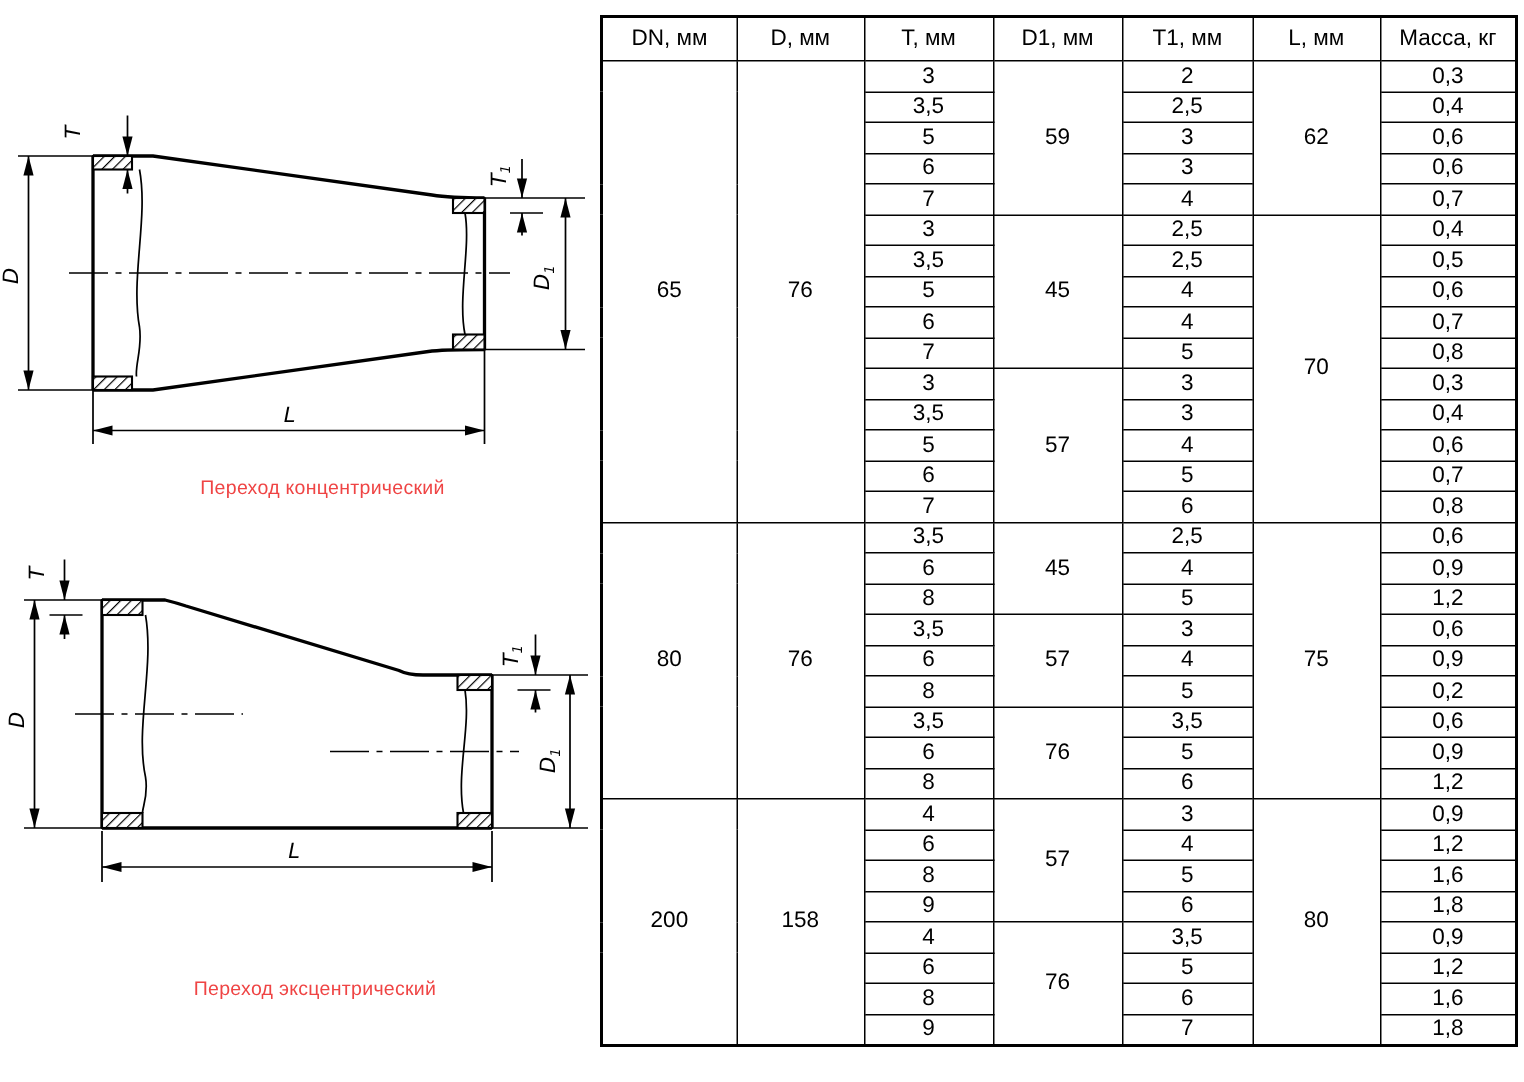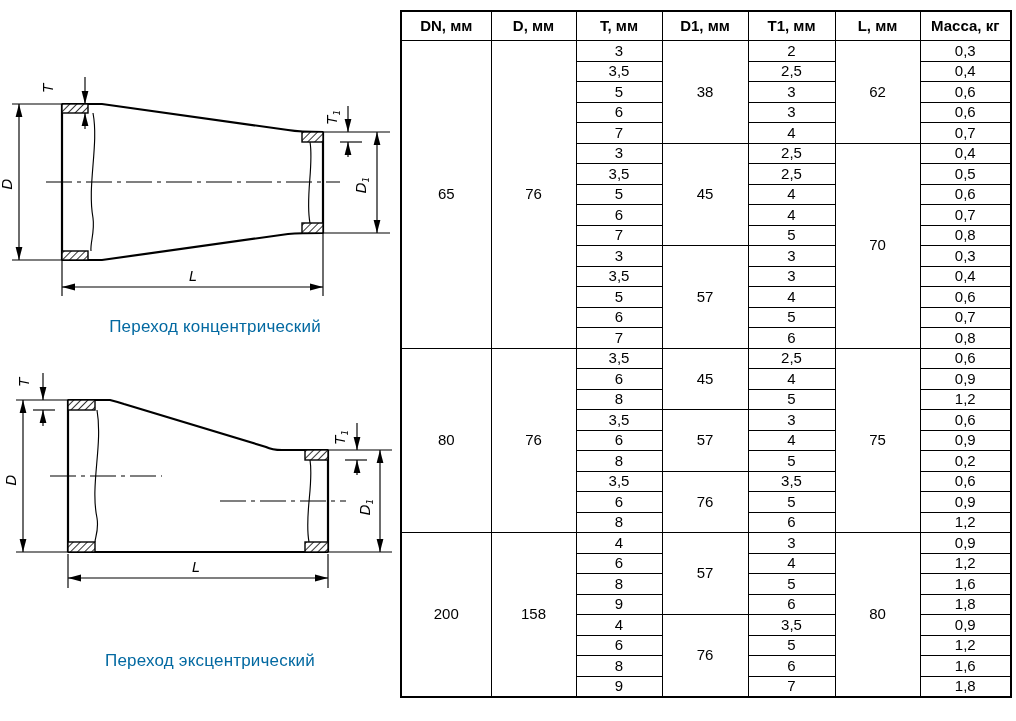--- a/index.html
+++ b/index.html
@@ -2,32 +2,32 @@
 <html><head>
 <meta charset="utf-8">
 <style>
   html,body{margin:0;padding:0;background:#fff;}
   .page{position:relative;width:1016px;height:721px;background:#fff;overflow:hidden;
         font-family:"Liberation Sans",sans-serif;color:#000;}
   .fig-svg{position:absolute;left:0;width:400px;height:250px;}
   #fig1{top:60px;}
   #fig2{top:360px;}
   .fig-caption{position:absolute;width:400px;text-align:center;
-               font-size:17px;color:#0369a1;letter-spacing:.2px;}
+               font-size:13px;color:#ef4444;letter-spacing:.2px;}
   #cap1{left:15px;top:317px;}
   #cap2{left:10px;top:651px;}
   .dim-label{font-family:"DejaVu Sans",sans-serif;font-style:italic;font-size:14px;fill:#000;}
   .dim-sub{font-size:9px;}
   table.spec{position:absolute;left:400px;top:10px;width:610px;
              border-collapse:collapse;table-layout:fixed;
              border:2px solid #000;}
   table.spec th, table.spec td{border:1.5px solid #000;text-align:center;
              vertical-align:middle;padding:0;font-size:15px;line-height:1.1;
              overflow:hidden;}
-  table.spec th{font-weight:bold;height:28px;}
+  table.spec th{font-weight:normal;height:28px;}
   table.spec td{height:19.5px;font-weight:normal;}
 </style>
 </head>
 <body>
 
 <div class="page">
 
   <svg id="fig1" class="fig-svg" viewBox="0 0 400 250">
     <defs>
       <marker id="arr" markerUnits="userSpaceOnUse" markerWidth="16" markerHeight="10" refX="15" refY="5" orient="auto-start-reverse">
@@ -145,21 +145,21 @@
           <th>T1, мм</th>
           <th>L, мм</th>
           <th>Масса, кг</th>
         </tr>
     </thead>
     <tbody id="table-body">
         <tr>
           <td rowspan="15">65</td>
           <td rowspan="15">76</td>
           <td>3</td>
-          <td rowspan="5">38</td>
+          <td rowspan="5">59</td>
           <td>2</td>
           <td rowspan="5">62</td>
           <td>0,3</td>
         </tr>
         <tr>
           <td>3,5</td>
           <td>2,5</td>
           <td>0,4</td>
         </tr>
         <tr>

